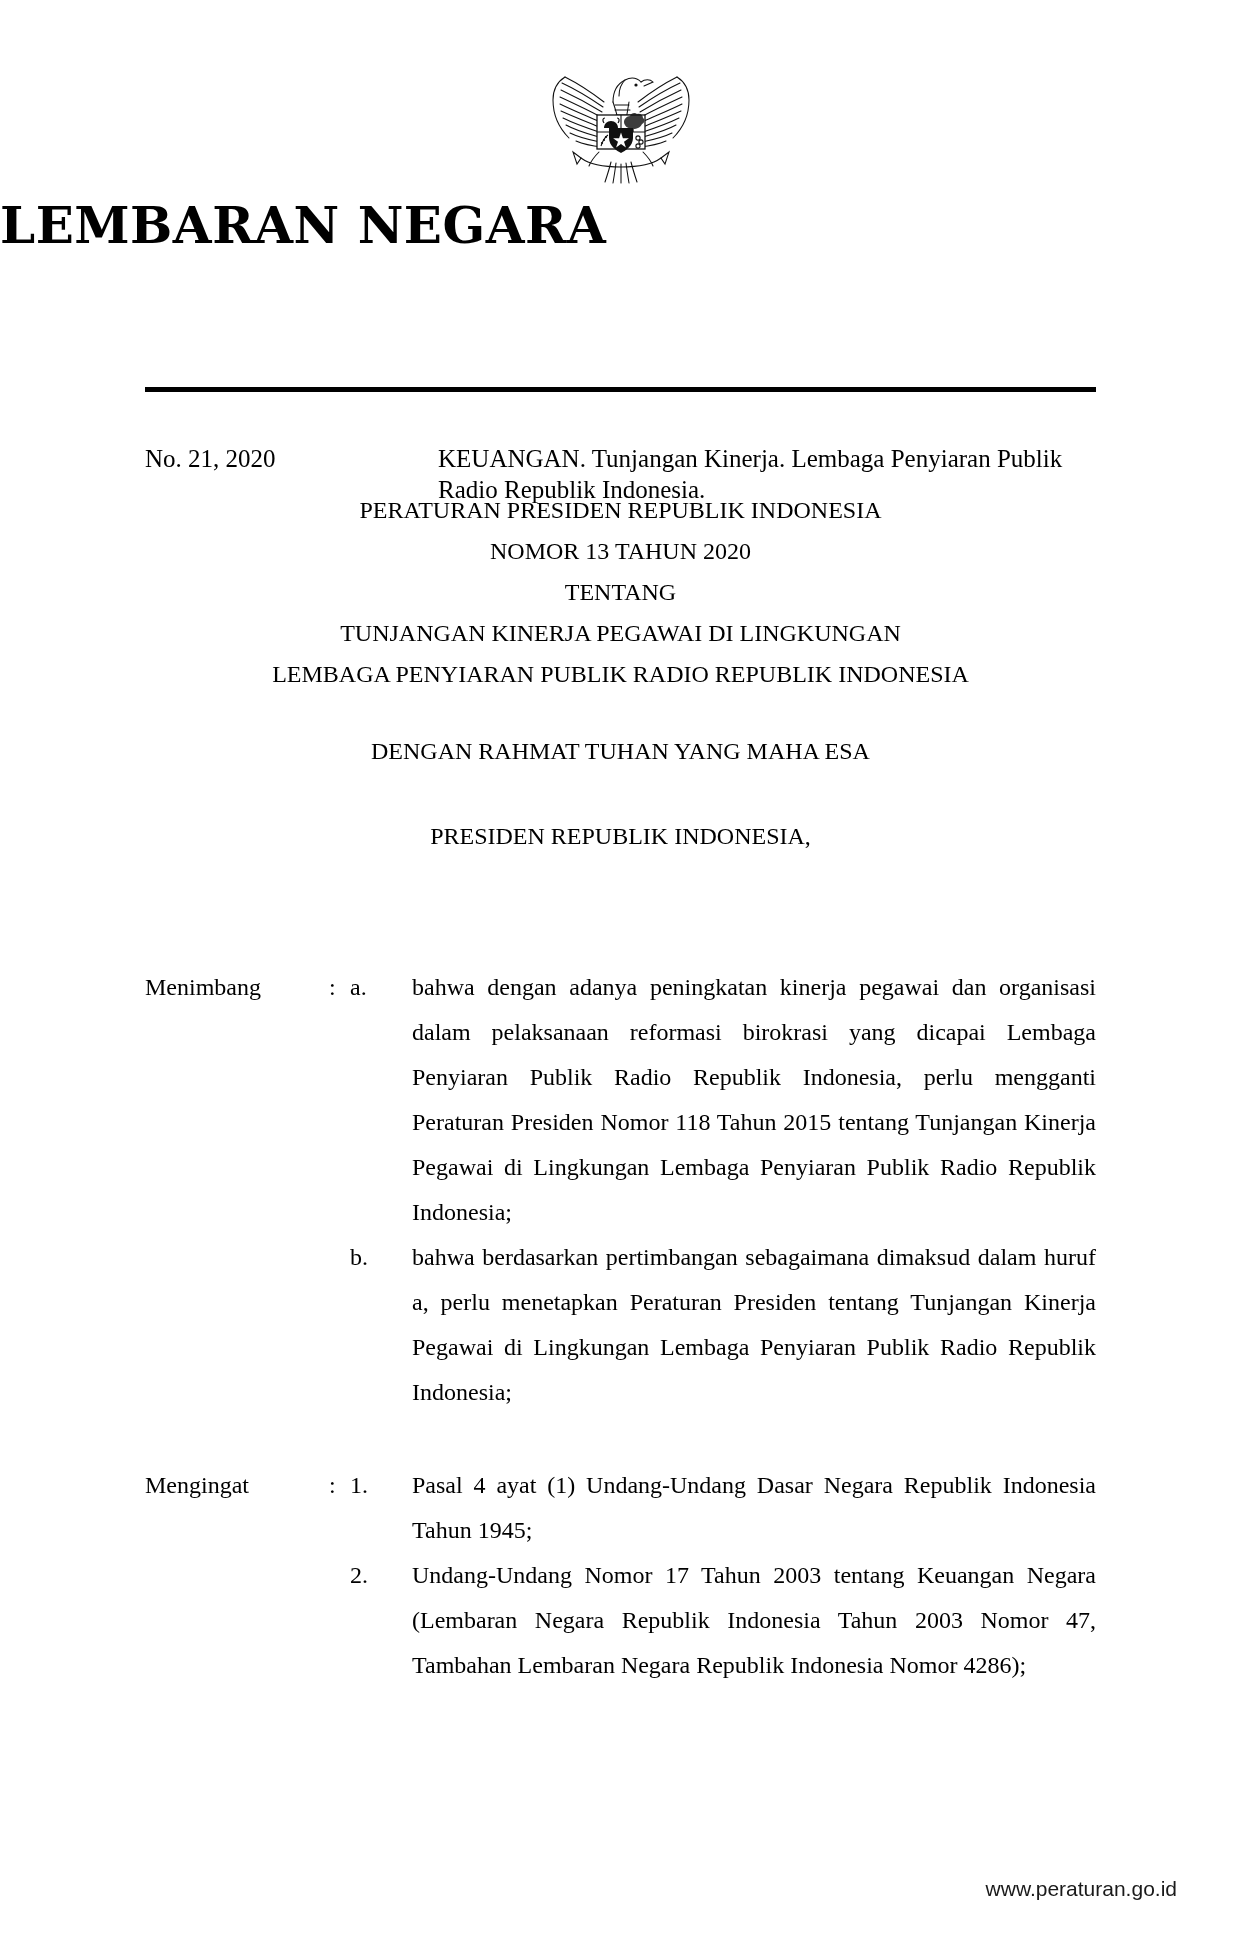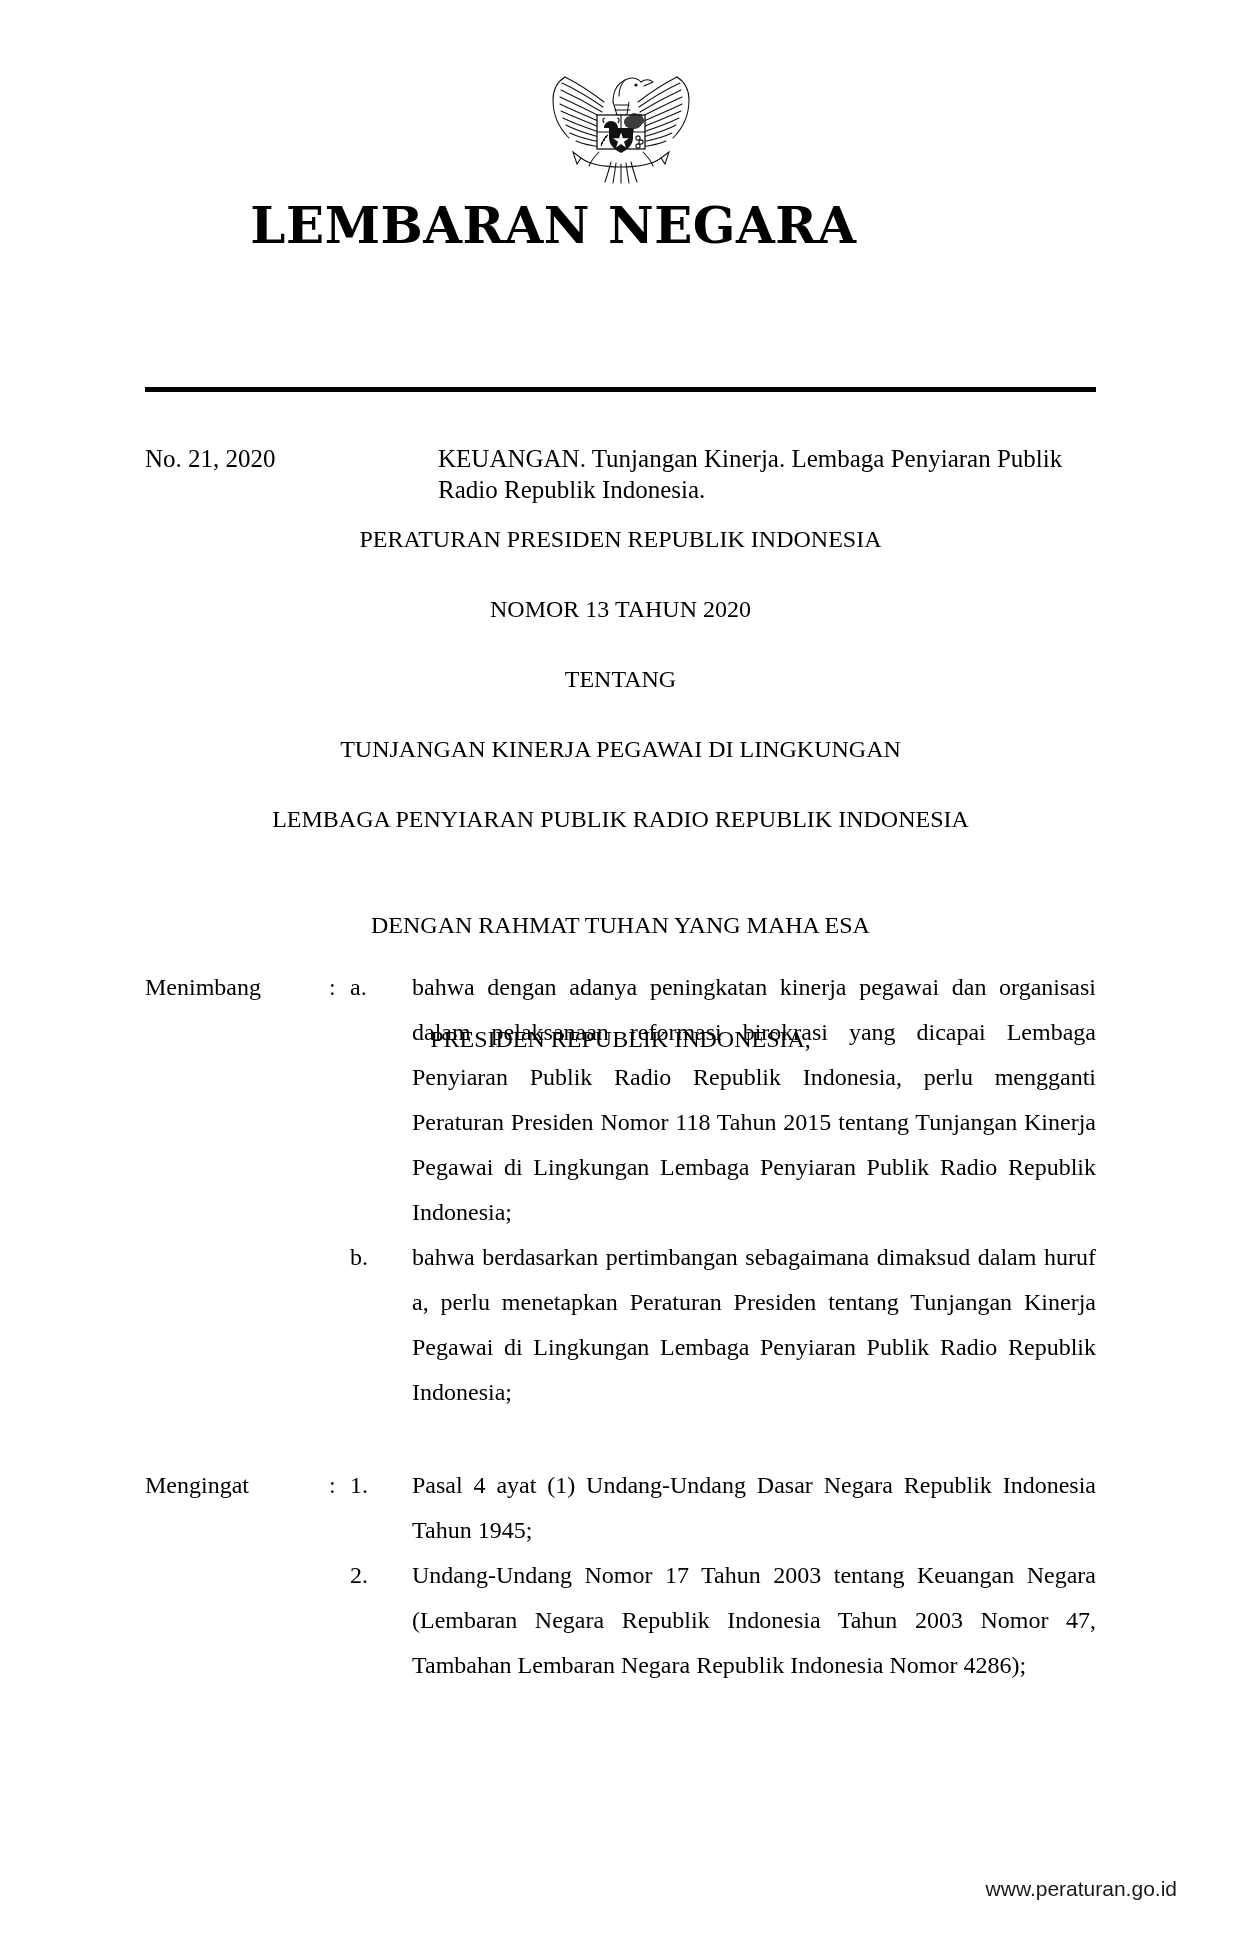--- a/index.html
+++ b/index.html
@@ -26,24 +26,24 @@
     left: 0;
     top: 58px;
     width: 1241px;
     text-align: center;
   }
   .emblem-wrap svg { display: inline-block; }
 
   
   .masthead {
     position: absolute;
-    left: 7px;
+    left: 0;
     top: 196px;
     width: 1093px;
-    text-align: center;
+    text-align: left;
   }
   .masthead-line {
     font-family: "DejaVu Serif", "Liberation Serif", serif;
     font-weight: 700;
     font-size: 50px;
     line-height: 59px;
     letter-spacing: 0.5px;
     white-space: nowrap;
   }
 
@@ -84,21 +84,20 @@
     position: absolute;
     left: 145px;
     top: 490px;
     width: 951px;
     text-align: center;
     font-size: 24px;
   }
   .title-block .tline {
     line-height: 41px;
     white-space: nowrap;
-    margin-top: 29px;
   }
   .title-block .gap-1 { height: 36px; }
   .title-block .gap-2 { height: 44px; }
 
   
   .clauses {
     position: absolute;
     left: 145px;
     top: 965px;
     width: 951px;

